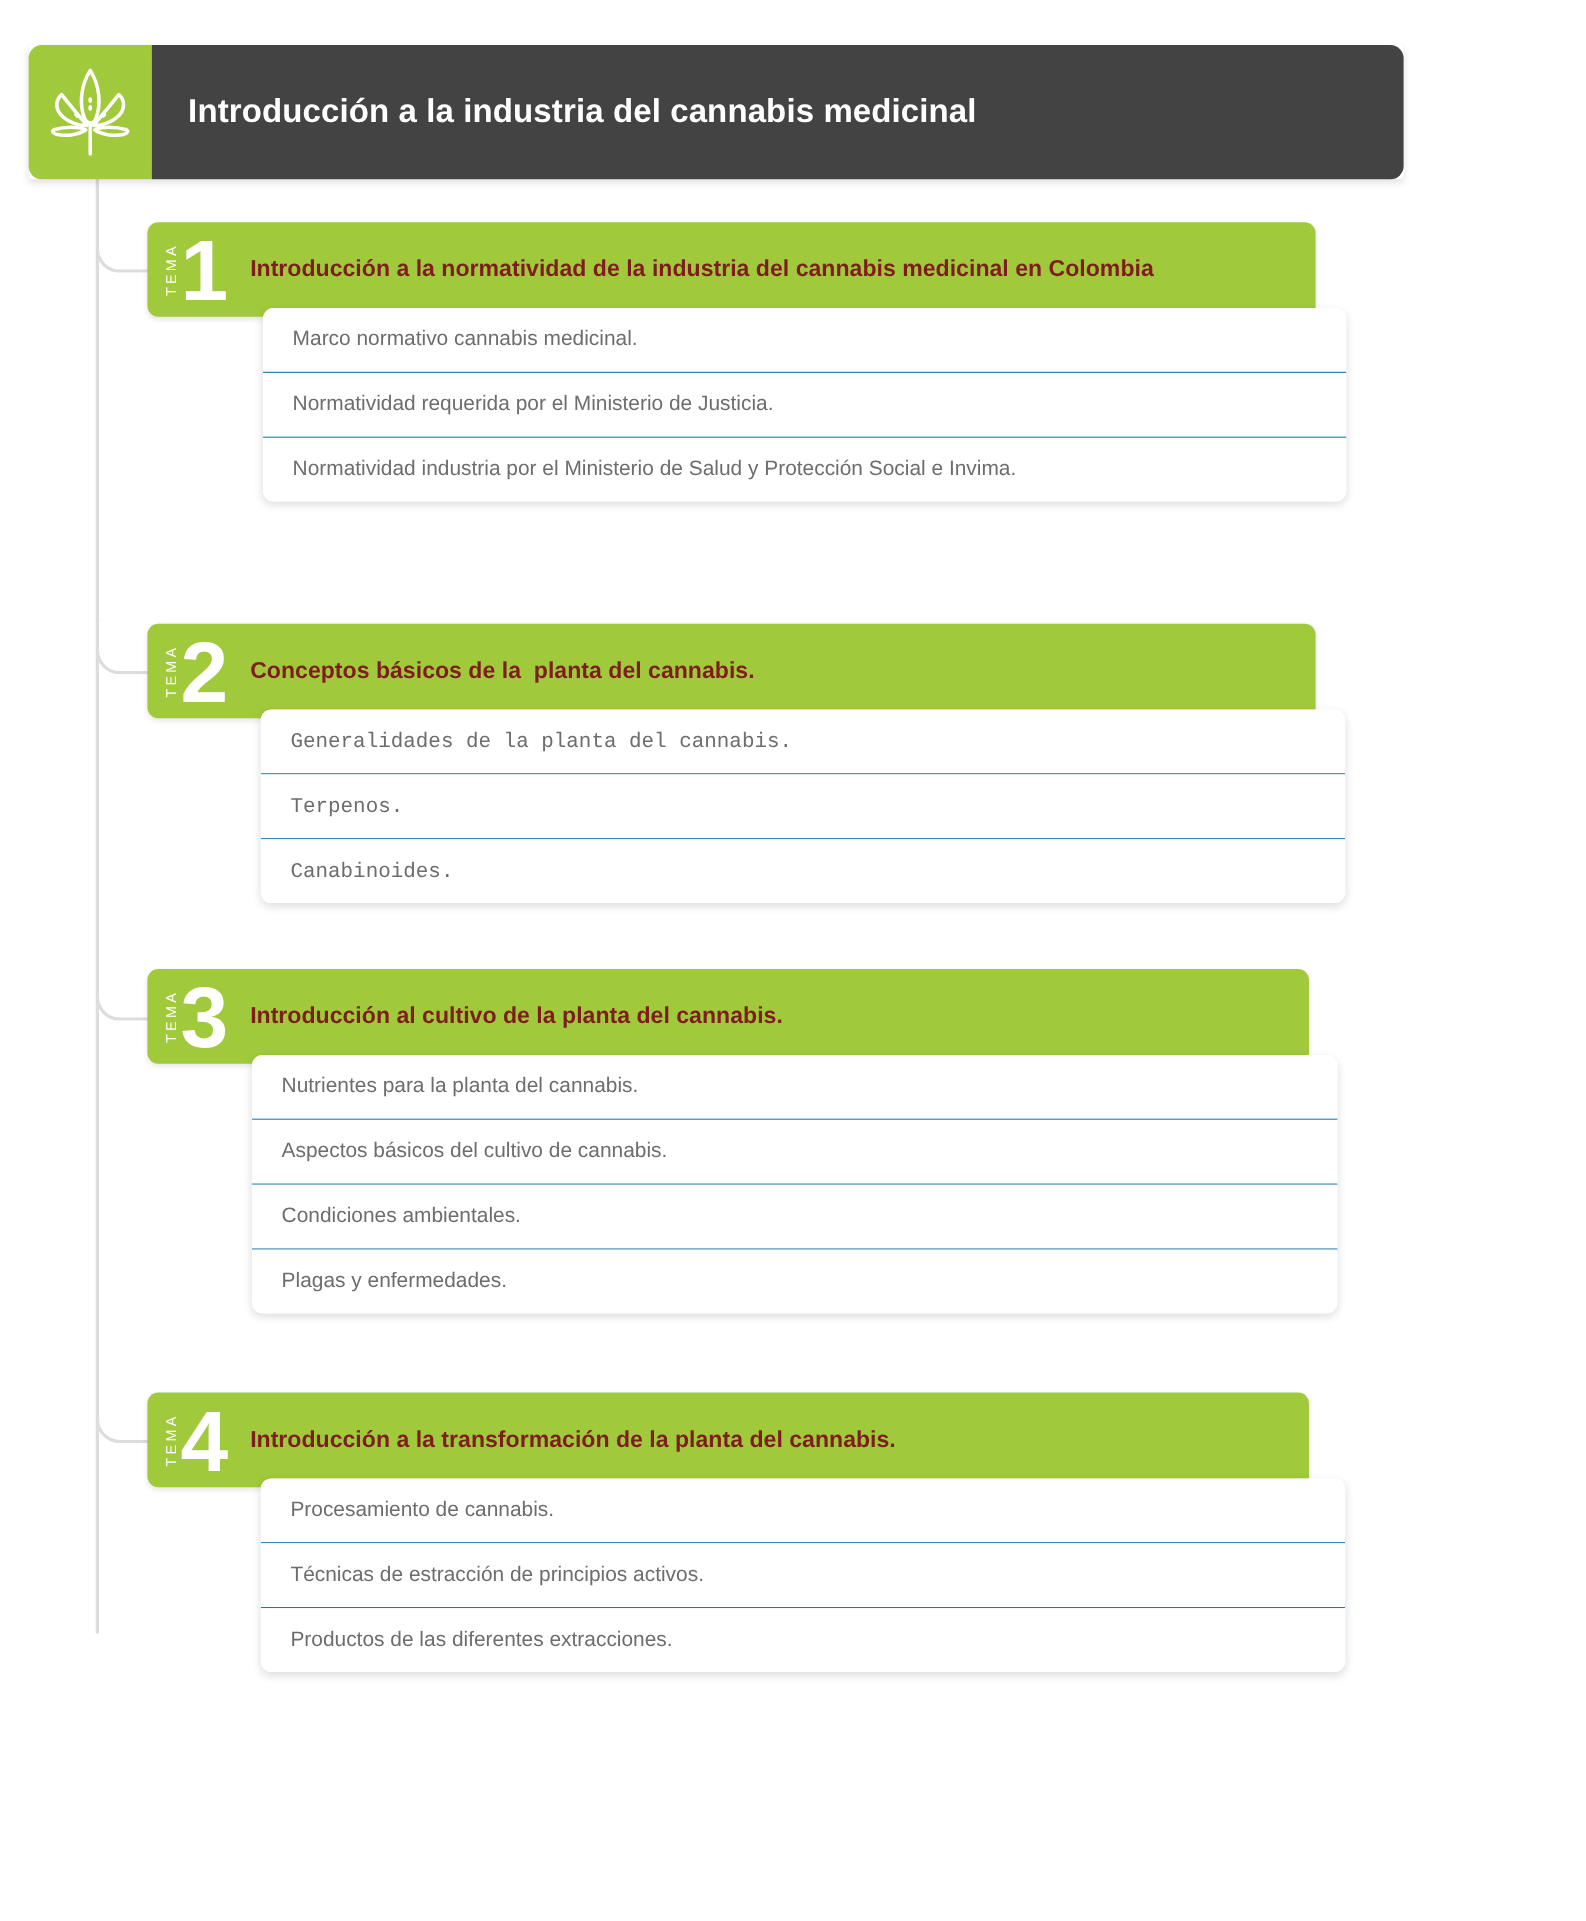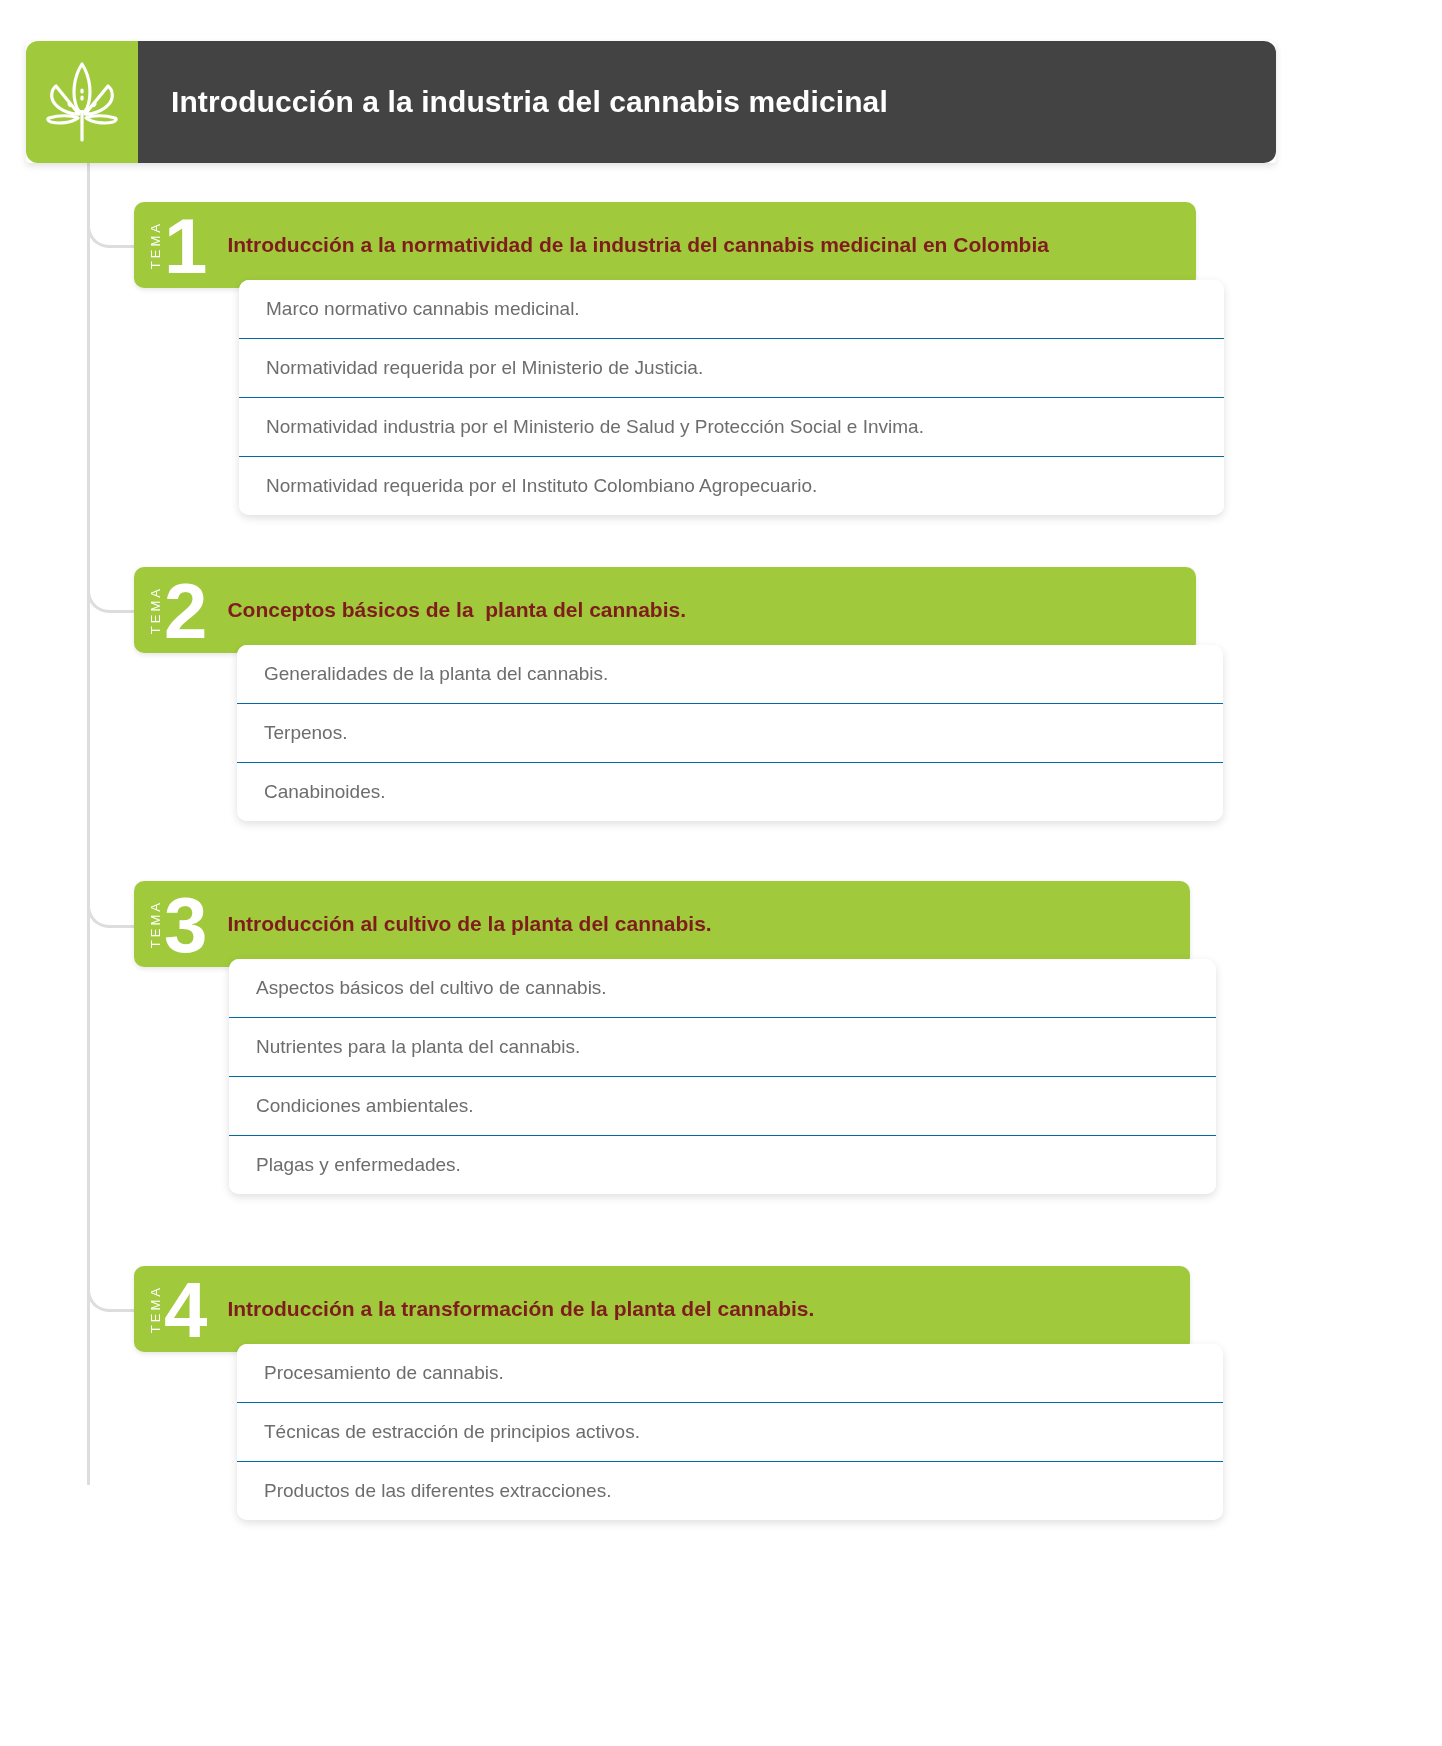--- a/index.html
+++ b/index.html
@@ -195,50 +195,49 @@
       <div class="tema-marker">
         <span class="tema-word">TEMA</span>
         <span class="tema-number">1</span>
       </div>
       <div class="tema-title">Introducción a la normatividad de la industria del cannabis medicinal en Colombia</div>
     </div>
     <div class="tema-card" style="margin-left:105px; margin-top:-8px; width:985px;">
       <div class="sub-item">Marco normativo cannabis medicinal.</div>
       <div class="sub-item">Normatividad requerida por el Ministerio de Justicia.</div>
       <div class="sub-item">Normatividad industria por el Ministerio de Salud y Protección Social e Invima.</div>
-      <div class="sub-item">Normatividad requerida por el Instituto Colombiano Agropecuario.</div>
     </div>
   </div>
 
   <div class="tema" style="left:134px; top:567px; width:1062px;">
     <div class="tema-header">
       <div class="tema-marker">
         <span class="tema-word">TEMA</span>
         <span class="tema-number">2</span>
       </div>
       <div class="tema-title">Conceptos básicos de la  planta del cannabis.</div>
     </div>
-    <div class="tema-card" style="margin-left:103px; margin-top:-8px; width:986px;">
+    <div class="tema-card" style="margin-left:103px; margin-top:-8px; width:986px;font-family:Liberation Mono, monospace;">
       <div class="sub-item">Generalidades de la planta del cannabis.</div>
       <div class="sub-item">Terpenos.</div>
       <div class="sub-item">Canabinoides.</div>
     </div>
   </div>
 
   <div class="tema" style="left:134px; top:881px; width:1056px;">
     <div class="tema-header">
       <div class="tema-marker">
         <span class="tema-word">TEMA</span>
         <span class="tema-number">3</span>
       </div>
       <div class="tema-title">Introducción al cultivo de la planta del cannabis.</div>
     </div>
     <div class="tema-card" style="margin-left:95px; margin-top:-8px; width:987px;">
+      <div class="sub-item">Nutrientes para la planta del cannabis.</div>
       <div class="sub-item">Aspectos básicos del cultivo de cannabis.</div>
-      <div class="sub-item">Nutrientes para la planta del cannabis.</div>
       <div class="sub-item">Condiciones ambientales.</div>
       <div class="sub-item">Plagas y enfermedades.</div>
     </div>
   </div>
 
   <div class="tema" style="left:134px; top:1266px; width:1056px;">
     <div class="tema-header">
       <div class="tema-marker">
         <span class="tema-word">TEMA</span>
         <span class="tema-number">4</span>

